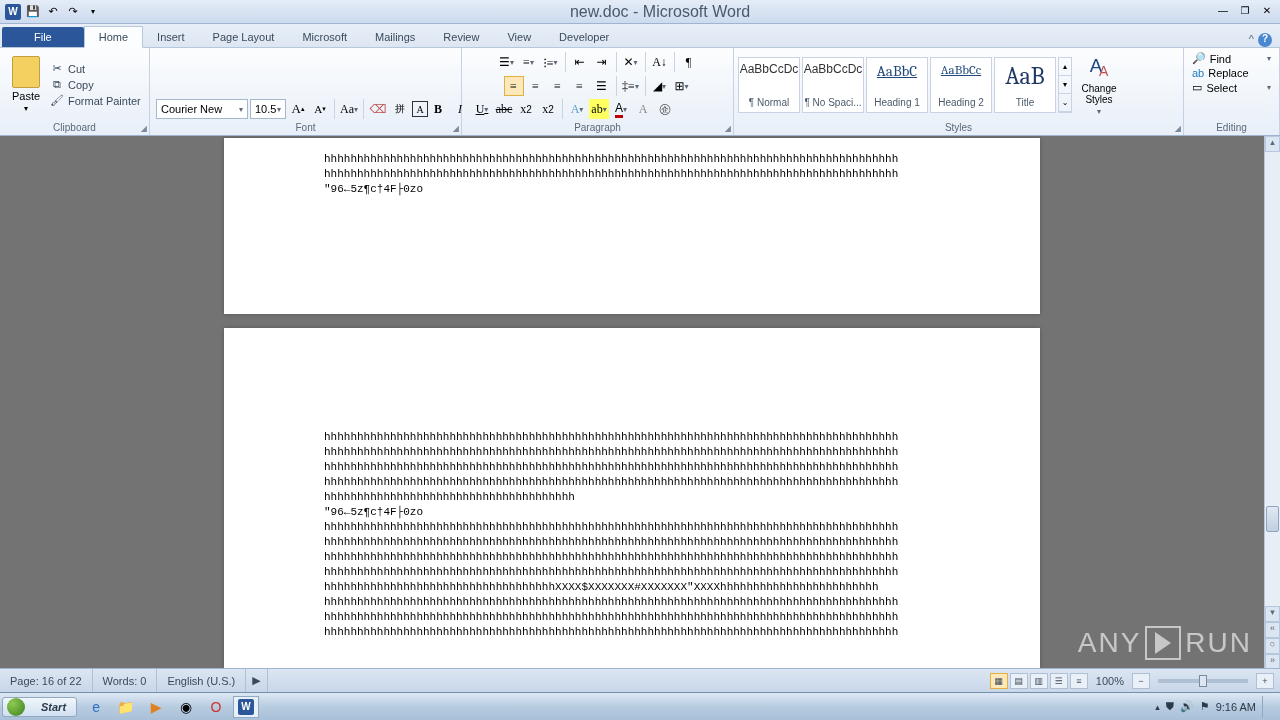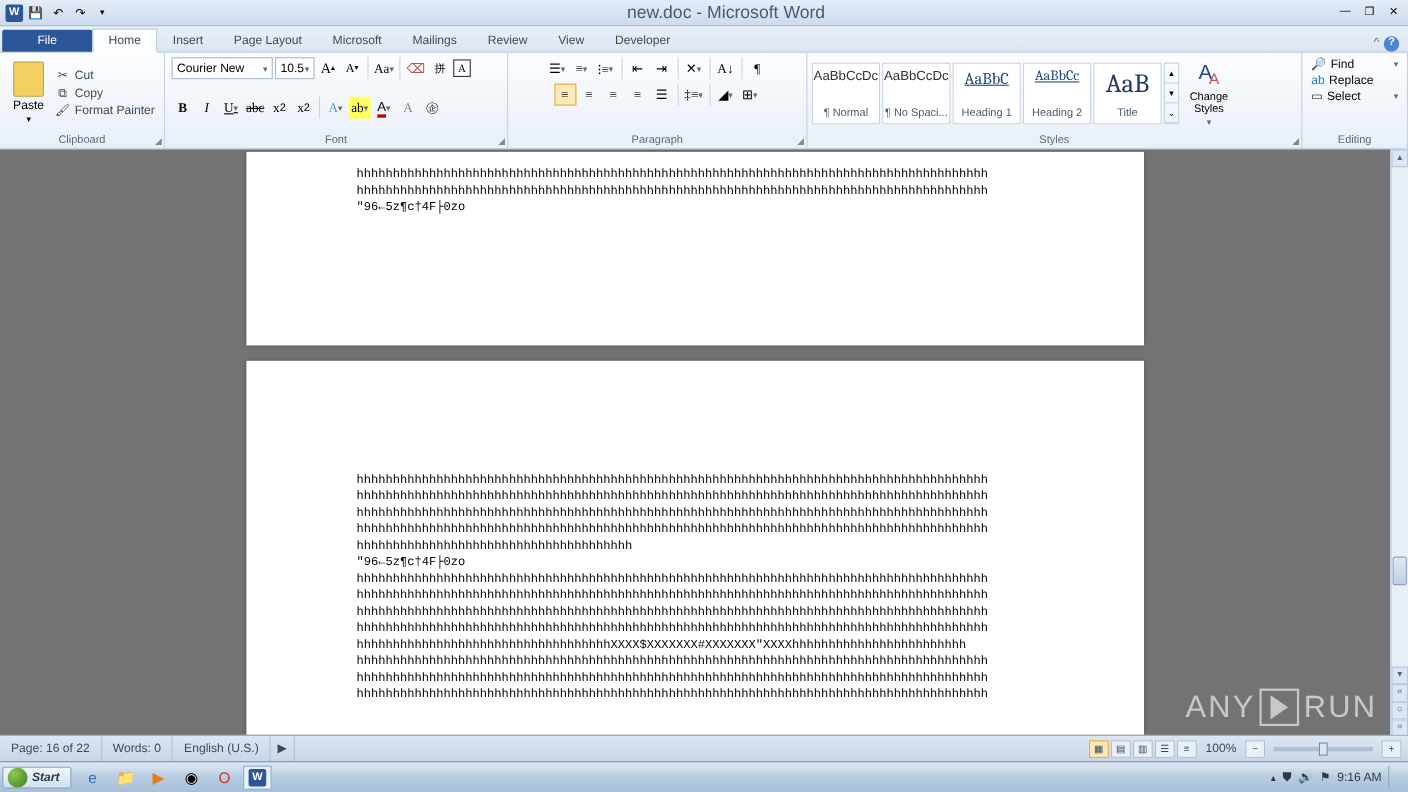--- a/index.html
+++ b/index.html
@@ -30,21 +30,21 @@
 
 
 .clipboard .group-body { gap: 4px; }
 .paste-btn { display: flex; flex-direction: column; align-items: center; gap: 2px; width: 40px; }
 .paste-icon { width: 28px; height: 32px; background: #f4d060; border: 1px solid #c0a040; border-radius: 2px; position: relative; }
 .clip-stack { display: flex; flex-direction: column; gap: 2px; font-size: 11px; color: #3a4a5a; }
 .clip-item { display: flex; align-items: center; gap: 4px; }
 .small-icon { width: 14px; height: 14px; display: inline-flex; align-items: center; justify-content: center; font-size: 11px; }
 
 
-.font .group-body { flex-direction: column; align-items: flex-start; gap: 16px; padding-top: 4px; }
+.font .group-body { flex-direction: row; align-items: flex-end; gap: 0; padding-top: 4px; }
 .font-row { display: flex; gap: 2px; align-items: center; }
 .font-combo { height: 20px; border: 1px solid #a8b8cc; background: #fff; font-size: 11px; padding: 0 4px; display: flex; align-items: center; justify-content: space-between; }
 .font-name { width: 92px; font-family: "Courier New", monospace; }
 .font-size { width: 36px; }
 .dd-arrow { font-size: 8px; color: #5a6a7a; }
 .btn16 { width: 20px; height: 20px; border: 1px solid transparent; display: inline-flex; align-items: center; justify-content: center; font-size: 12px; font-family: "Times New Roman", serif; cursor: pointer; }
 
 
 .para .group-body { flex-direction: column; gap: 4px; padding-top: 4px; }
 .para-row { display: flex; gap: 2px; }
@@ -84,21 +84,21 @@
 .statusbar { position: absolute; bottom: 28px; left: 0; right: 0; height: 24px; background: linear-gradient(#dce6f2,#c8d6e8); border-top: 1px solid #a0b4d0; display: flex; align-items: center; font-size: 11px; color: #3a4a5a; }
 .status-item { padding: 0 10px; border-right: 1px solid #b0c0d4; height: 100%; display: flex; align-items: center; }
 .status-right { margin-left: auto; display: flex; align-items: center; gap: 2px; padding-right: 6px; }
 .view-btn { width: 18px; height: 16px; border: 1px solid #b0c0d4; background: #eaf0f8; font-size:9px; display:flex; align-items:center; justify-content:center; }
 .view-btn.active { background: #fce8b8; border-color:#e0b040; }
 .zoom-slider { width: 90px; height: 4px; background: #b0c0d4; position: relative; margin: 0 6px; }
 .zoom-thumb { position:absolute; left:50%; top:-4px; width:8px; height:12px; background:#dce6f2; border:1px solid #7a8a9a; transform:translateX(-50%); }
 
 
 .taskbar { position: absolute; bottom: 0; left: 0; right: 0; height: 28px; background: linear-gradient(#dfe9f5,#b8cce0 50%,#a8c0d8); display: flex; align-items: center; border-top: 1px solid #7090b0; }
-.start-btn { height: 20px; padding: 0 10px 0 4px; margin: 2px; background: linear-gradient(#f0f6fc,#d0e0f0); border: 1px solid #90a8c0; border-radius: 3px; display: flex; align-items: center; gap: 4px; font-size: 11px; font-weight: bold; color: #2a3a4a; font-style: italic; }
+.start-btn { height: 20px; padding: 0 10px 0 4px; margin: 2px; background: linear-gradient(#f0f6fc,#d0e0f0); border: 1px solid #90a8c0; border-radius: 3px; display: flex; align-items: center; gap: 16px; font-size: 11px; font-weight: bold; color: #2a3a4a; font-style: italic; }
 .start-orb { width: 18px; height: 18px; border-radius: 50%; background: radial-gradient(circle at 30% 30%, #8fc950, #3a8020); }
 .task-icons { display: flex; gap: 4px; margin-left: 4px; }
 .task-icon { width: 26px; height: 22px; border: 1px solid transparent; display:flex; align-items:center; justify-content:center; font-size:14px; }
 .task-icon.active { background: #e8f0fa; border-color: #90a8c0; }
 .tray { margin-left: auto; display: flex; align-items: center; gap: 6px; padding-right: 8px; font-size: 11px; color: #2a3a4a; }
 
 
 .watermark { position: absolute; right: 28px; bottom: 60px; font-size: 28px; font-weight: 300; color: rgba(255,255,255,.6); letter-spacing: 2px; font-family: Arial, sans-serif; display:flex; align-items:center; gap:4px; pointer-events:none; }
 .play-tri { width: 0; height: 0; border-left: 16px solid rgba(255,255,255,.6); border-top: 11px solid transparent; border-bottom: 11px solid transparent; margin: 0 2px; }
 .play-wrap { border: 2px solid rgba(255,255,255,.6); padding: 4px 6px; display:flex; }

